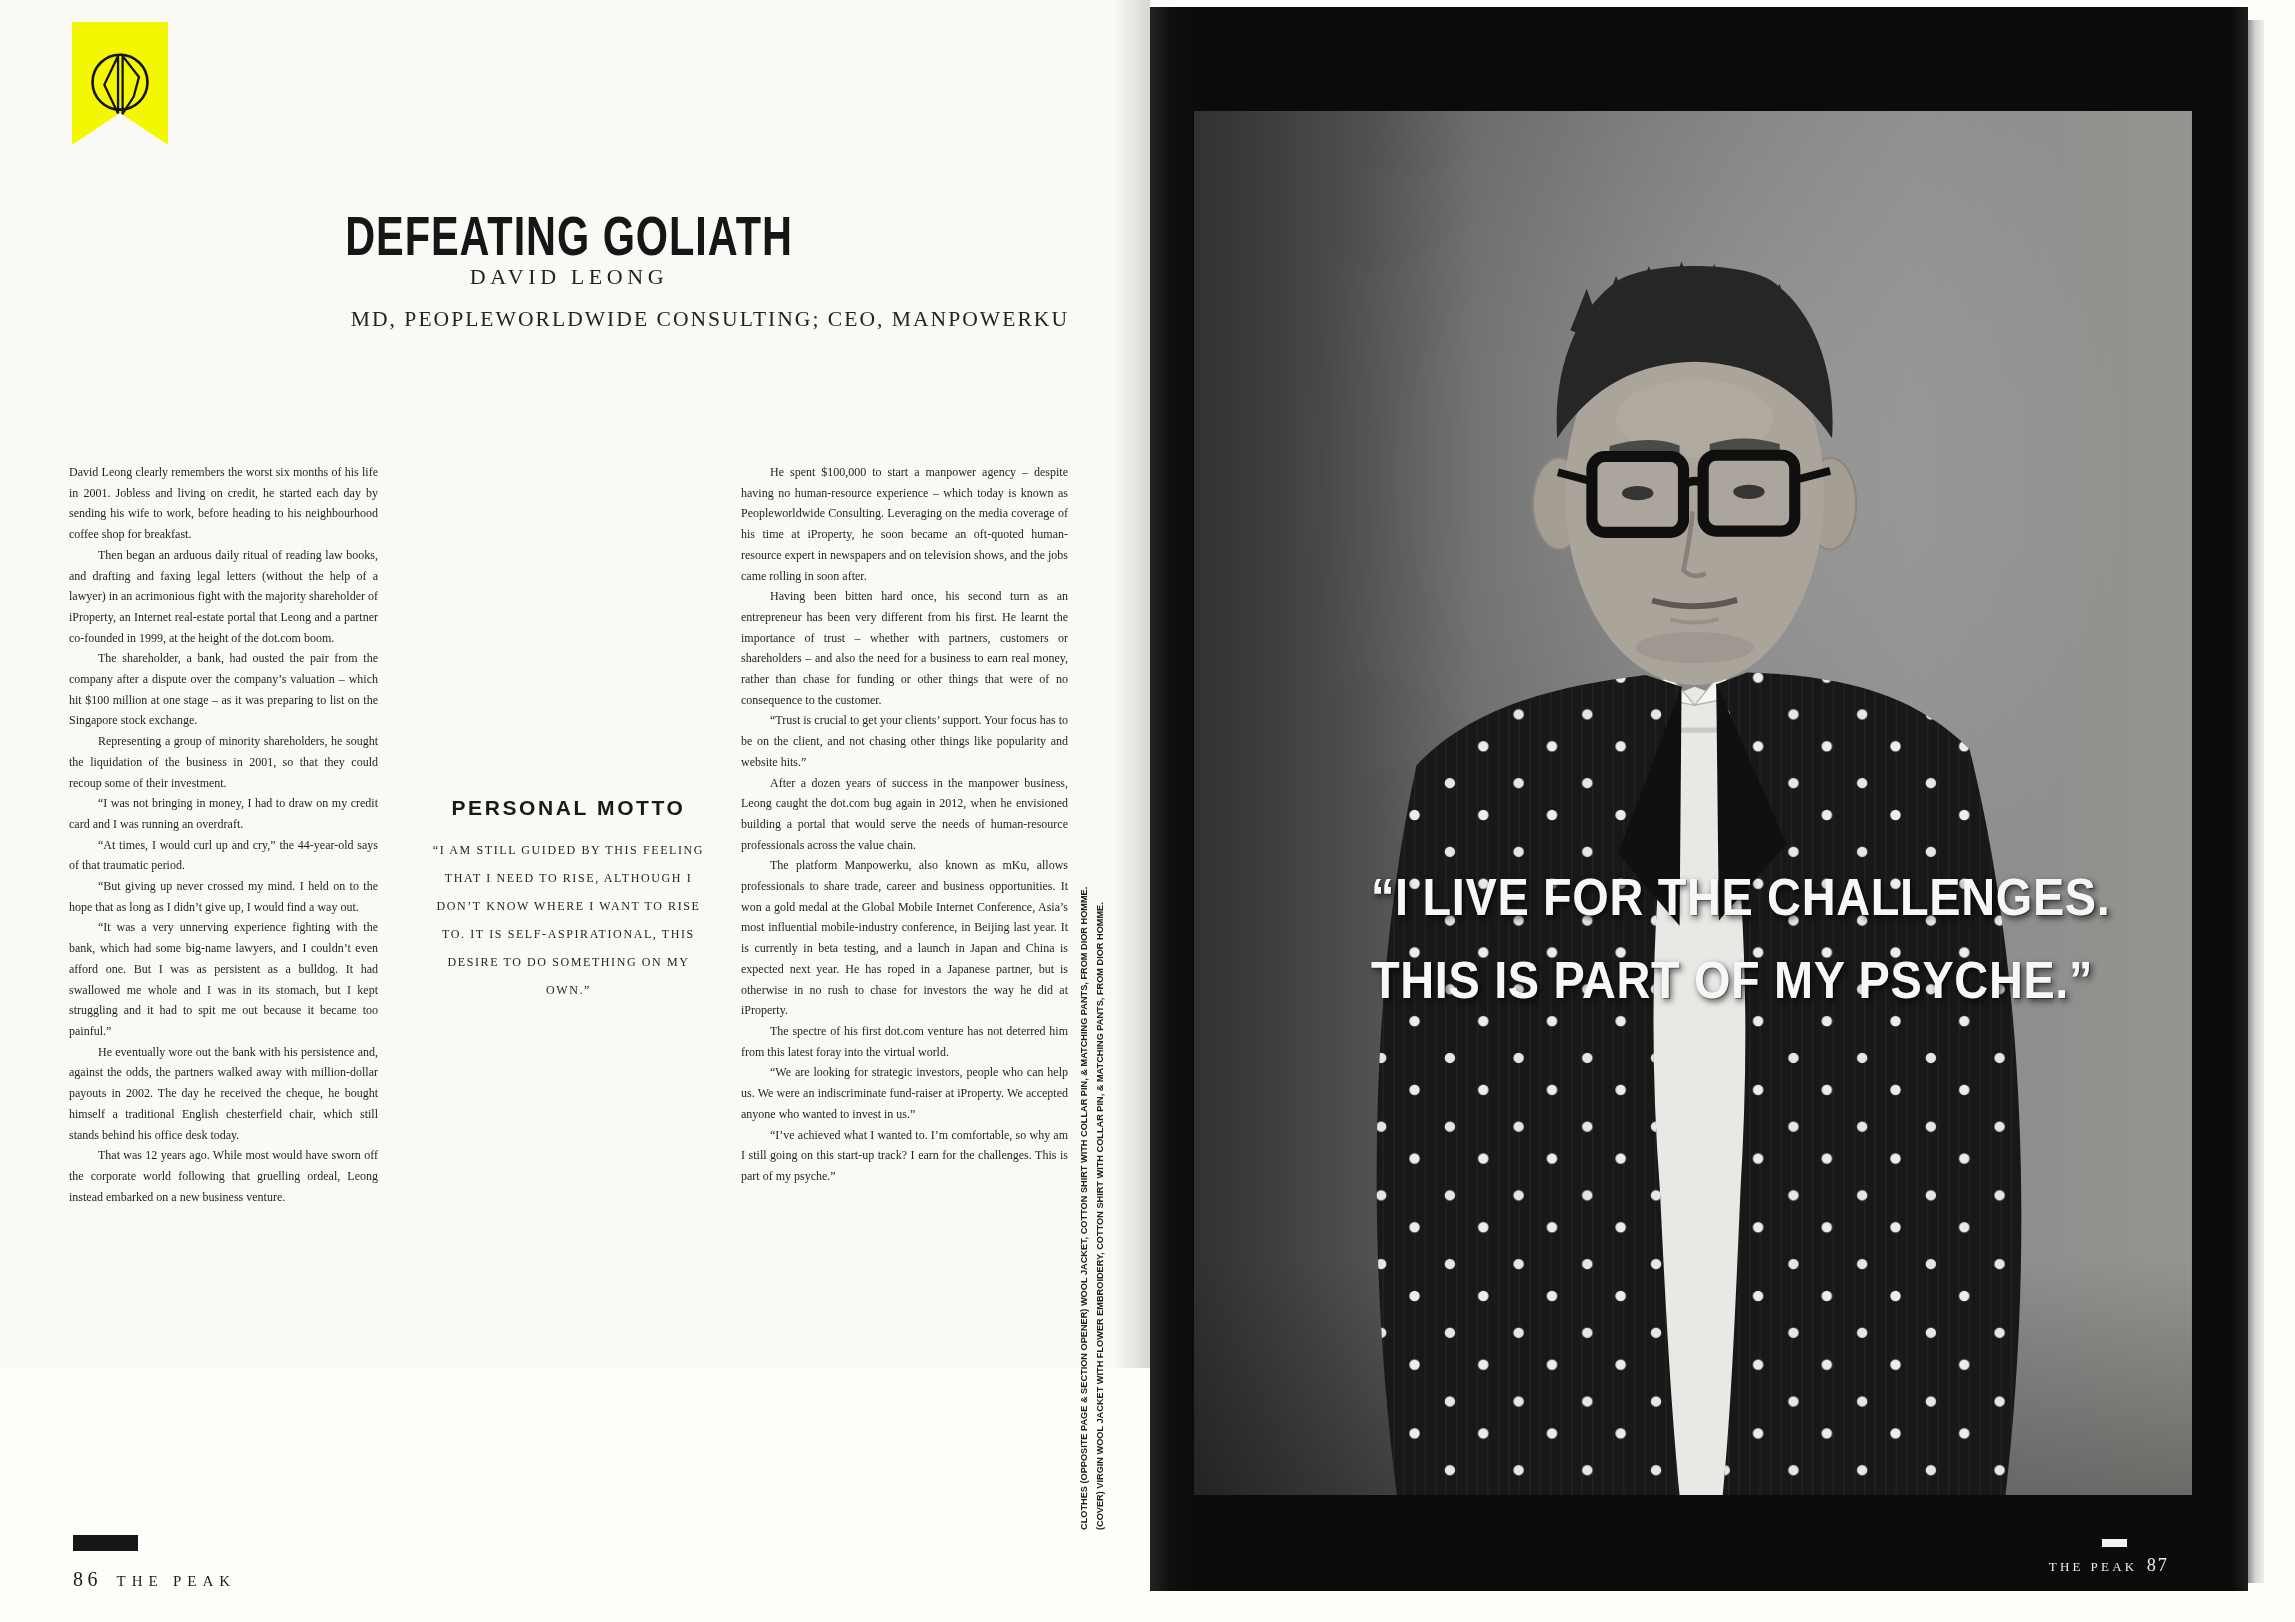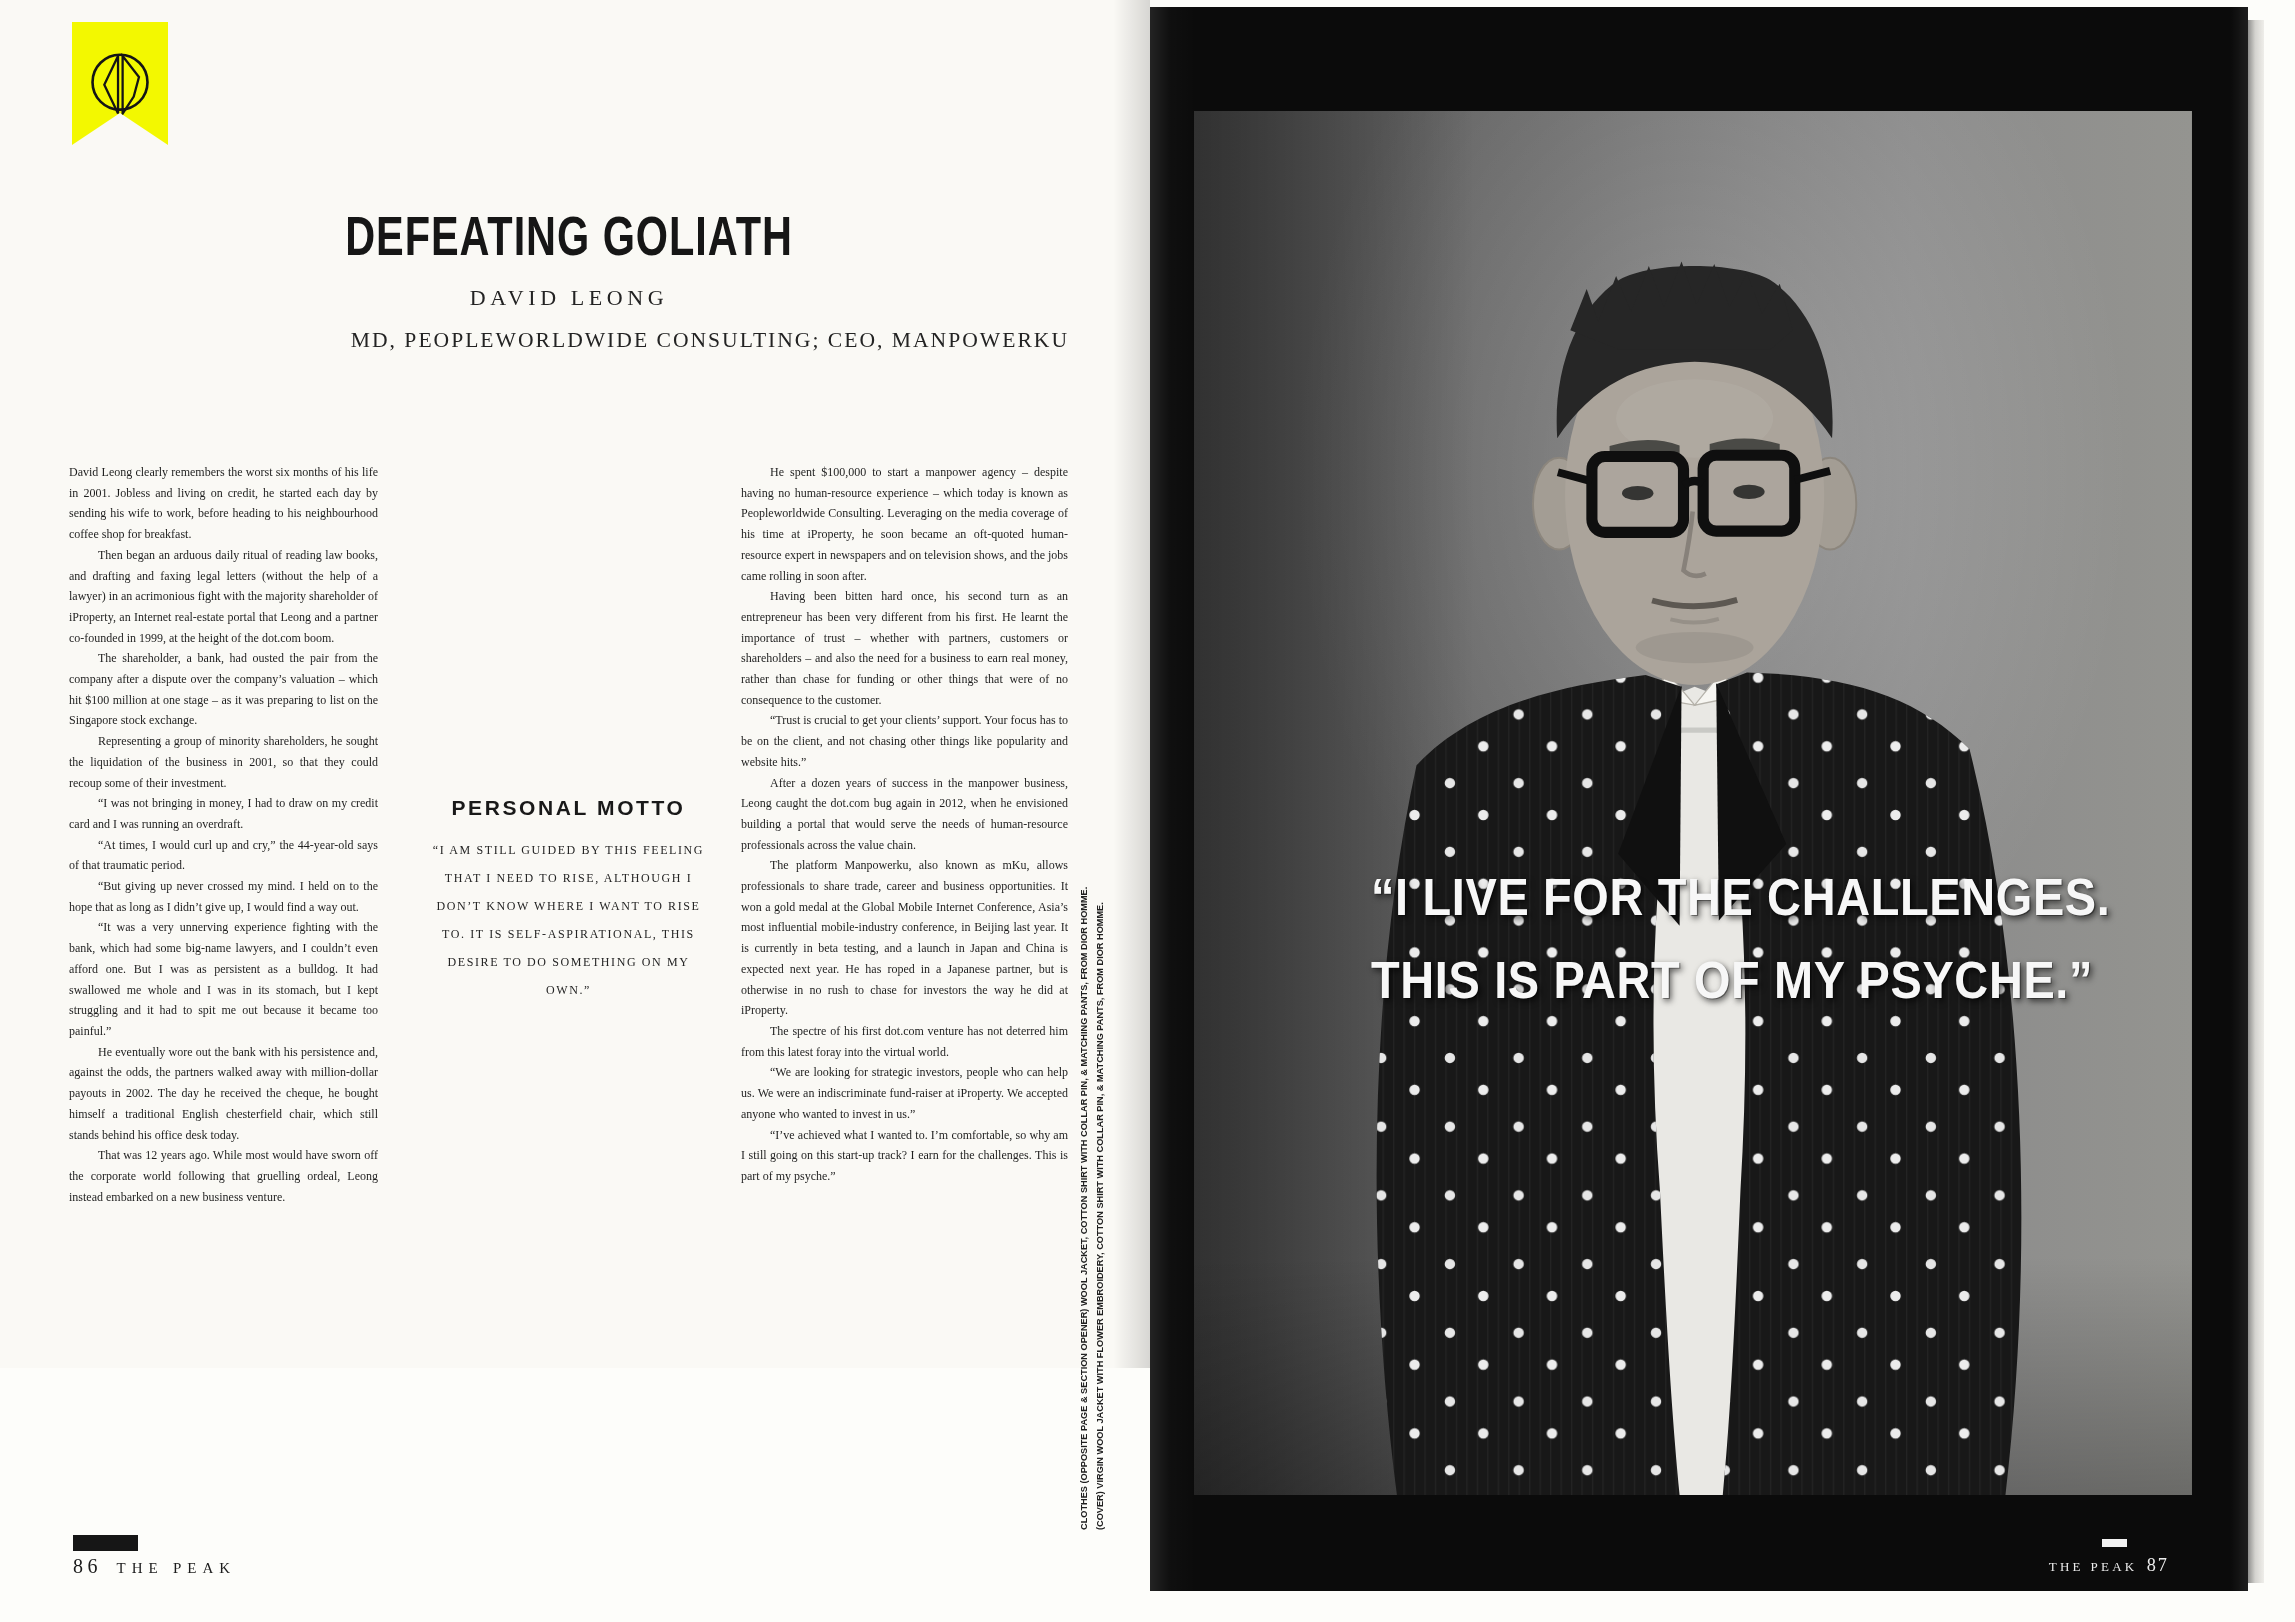--- a/index.html
+++ b/index.html
@@ -11,21 +11,21 @@
   .page-left::after{content:"";position:absolute;right:0;top:0;width:37px;height:100%;
      background:linear-gradient(90deg,rgba(0,0,0,0),rgba(0,0,0,0.14));}
 
   .bookmark{position:absolute;left:72px;top:22px;width:96px;height:123px;background:#f3f800;
      clip-path:polygon(0 0,100% 0,100% 100%,50% 74%,0 100%);}
   .bookmark svg{position:absolute;left:0;top:0;}
 
   .headline-block{position:absolute;left:69px;top:208px;width:1000px;text-align:center;}
   .headline{margin:0;font-family:"Liberation Sans",sans-serif;font-weight:bold;font-size:56px;
      line-height:1;letter-spacing:1.3px;transform:scaleX(.74);transform-origin:center;color:#161616;}
-  .subject{margin-top:21px;font-size:22px;letter-spacing:4.6px;color:#232323;}
+  .subject{margin-top:0;font-size:22px;letter-spacing:4.6px;color:#232323;}
   .role{margin-top:17px;font-size:21.6px;letter-spacing:2px;color:#232323;text-align:right;}
 
   .bodycol{position:absolute;top:462px;font-size:12px;line-height:20.7px;text-align:justify;
      hyphens:auto;color:#1e1e1e;}
   .bodycol p{margin:0;text-indent:29px;}
   .col-1{left:69px;width:309px;}
   .col-1 p:first-child{text-indent:0;}
   .col-2{left:741px;width:327px;}
 
   .motto{position:absolute;left:431px;top:796px;width:275px;text-align:center;}
@@ -34,21 +34,21 @@
   .motto-quote{margin-top:15.7px;font-size:12px;line-height:28px;letter-spacing:1.6px;color:#242424;}
 
   .credits{position:absolute;left:1077px;top:1530px;width:623px;
      transform:rotate(-90deg);transform-origin:0 0;
      font-family:"Liberation Sans",sans-serif;font-weight:bold;font-size:9.2px;line-height:15.7px;
      color:#202020;letter-spacing:0;}
   .credits div{white-space:nowrap;}
 
   .footer-left{position:absolute;left:73px;top:1535px;}
   .footer-left .bar{display:block;width:65px;height:15.7px;background:#161616;}
-  .footer-left .line{margin-top:4px;display:flex;align-items:baseline;}
+  .footer-left .line{margin-top:17px;display:flex;align-items:baseline;}
   .footer-left .pg{font-size:20px;letter-spacing:4.6px;}
   .footer-left .ttl{margin-left:14.4px;font-size:15px;letter-spacing:5.9px;}
 
   
   .page-right{position:absolute;left:1150px;top:6.5px;width:1098px;height:1584px;background:#0b0b0b;}
   .page-right::before{content:"";position:absolute;left:0;top:0;width:46px;height:100%;
      background:linear-gradient(90deg,rgba(255,255,255,0.10),rgba(255,255,255,0.02) 19.6px,rgba(0,0,0,0) 46px);}
   .page-right::after{content:"";position:absolute;right:0;top:0;width:17px;height:100%;
      background:linear-gradient(90deg,rgba(255,255,255,0),rgba(255,255,255,0.08));}
   .page-edge{position:absolute;left:2248px;top:19.6px;width:15.7px;height:1563px;

